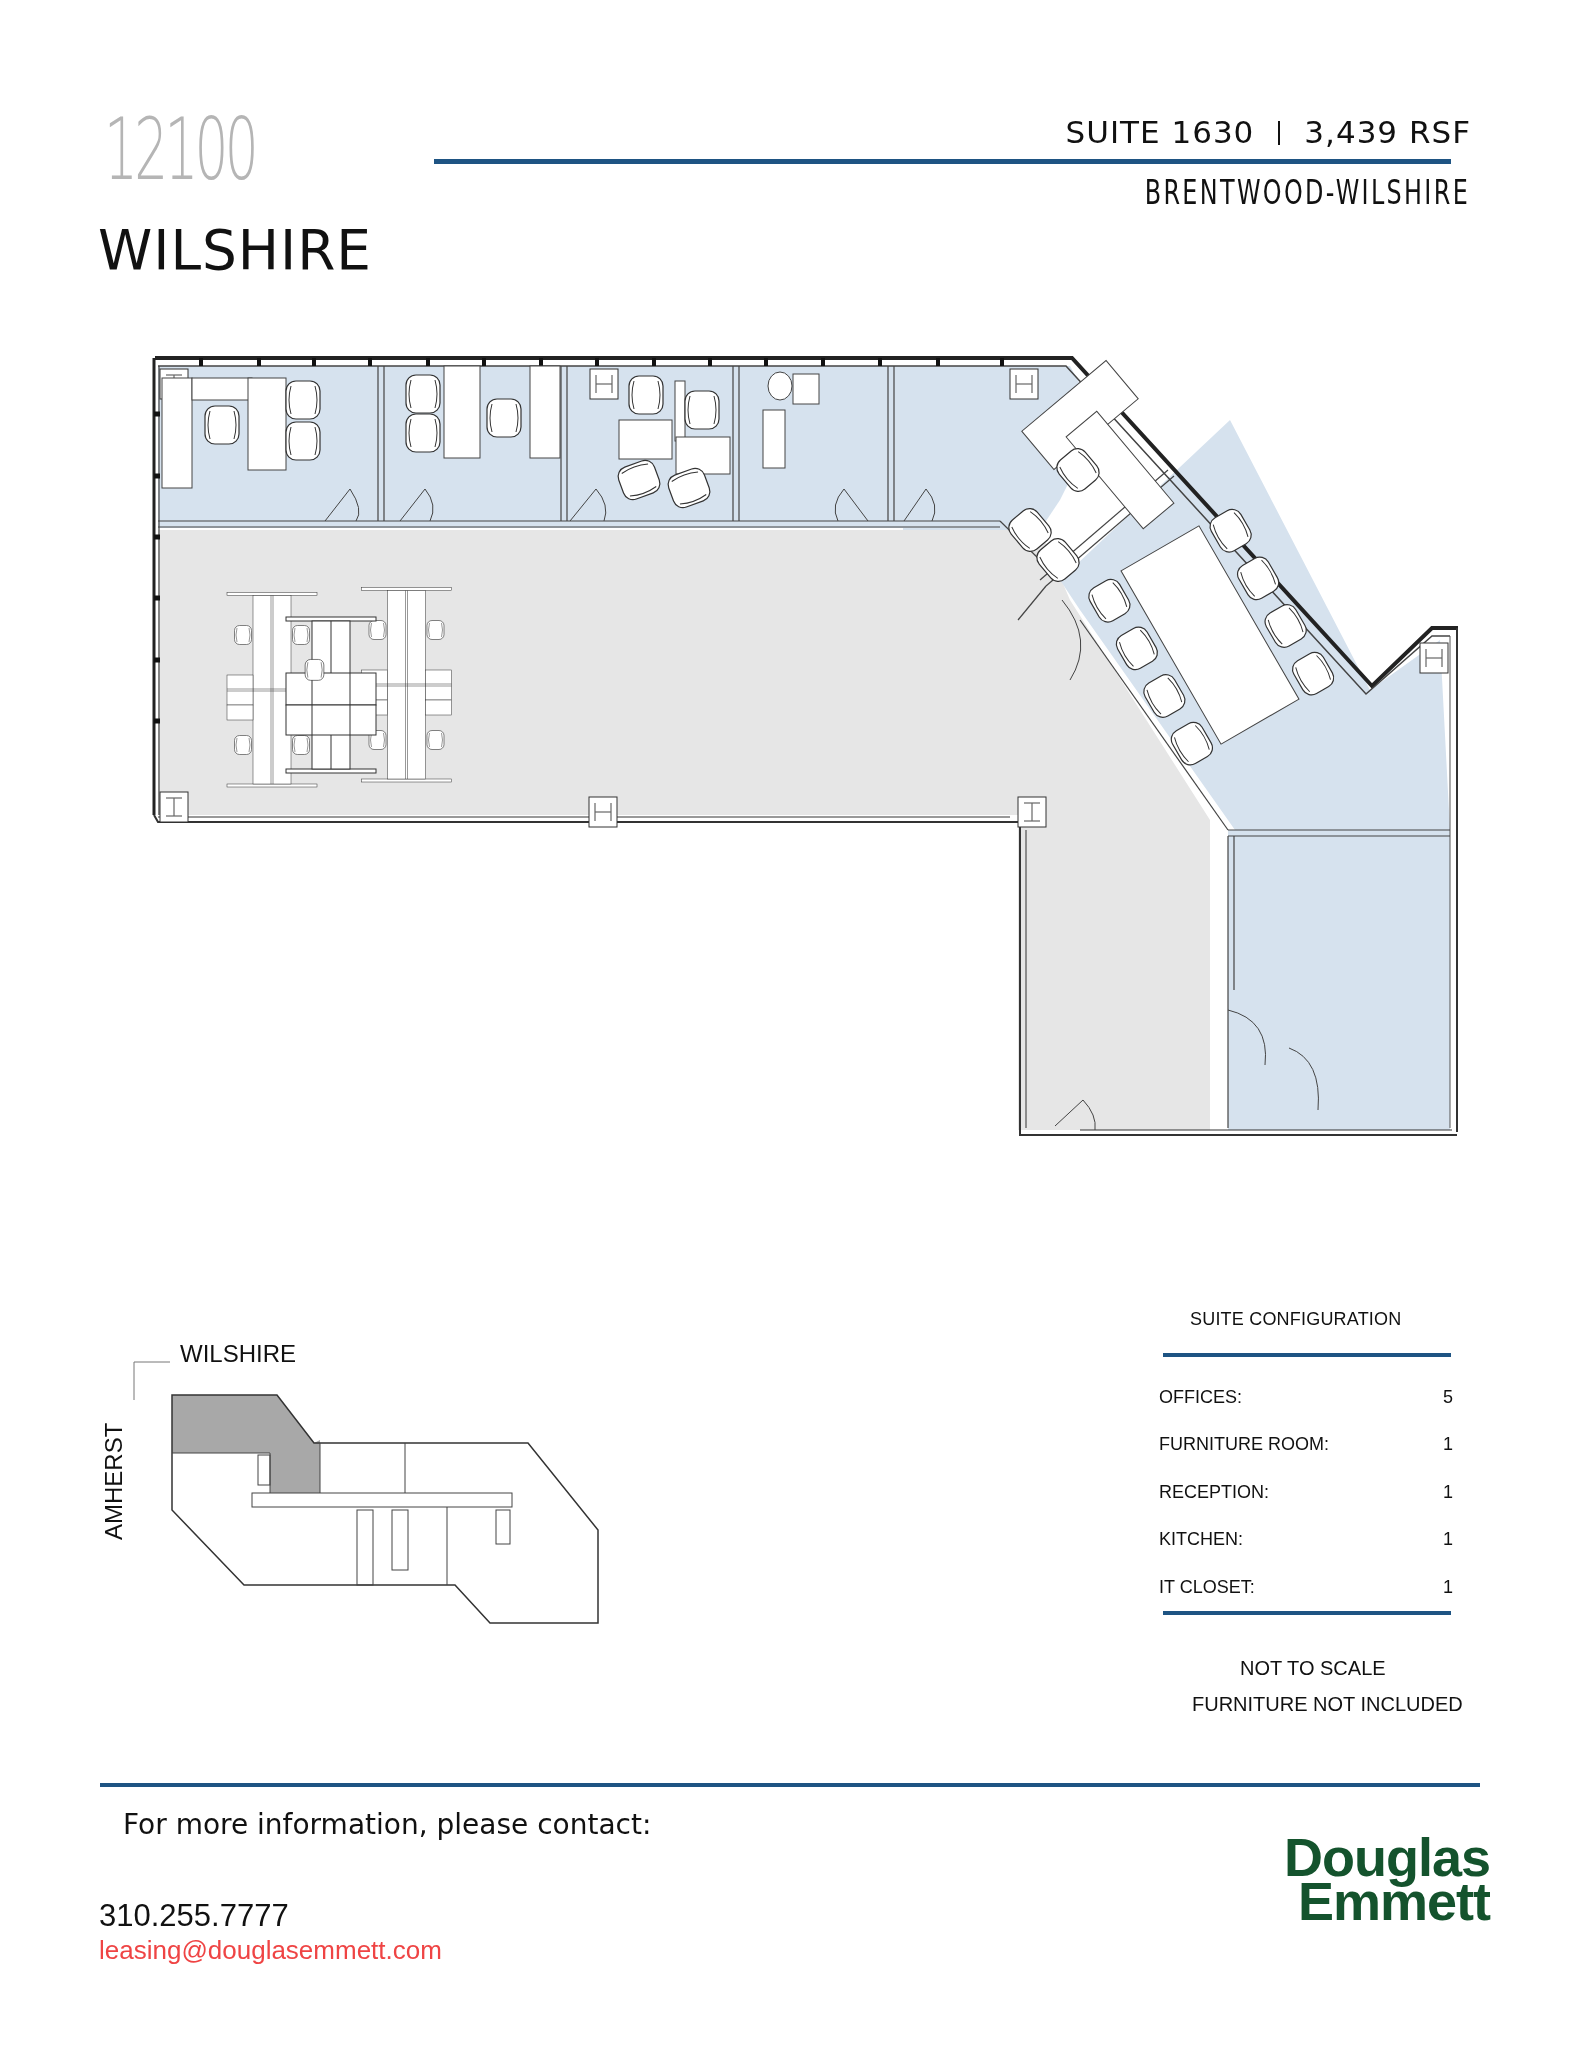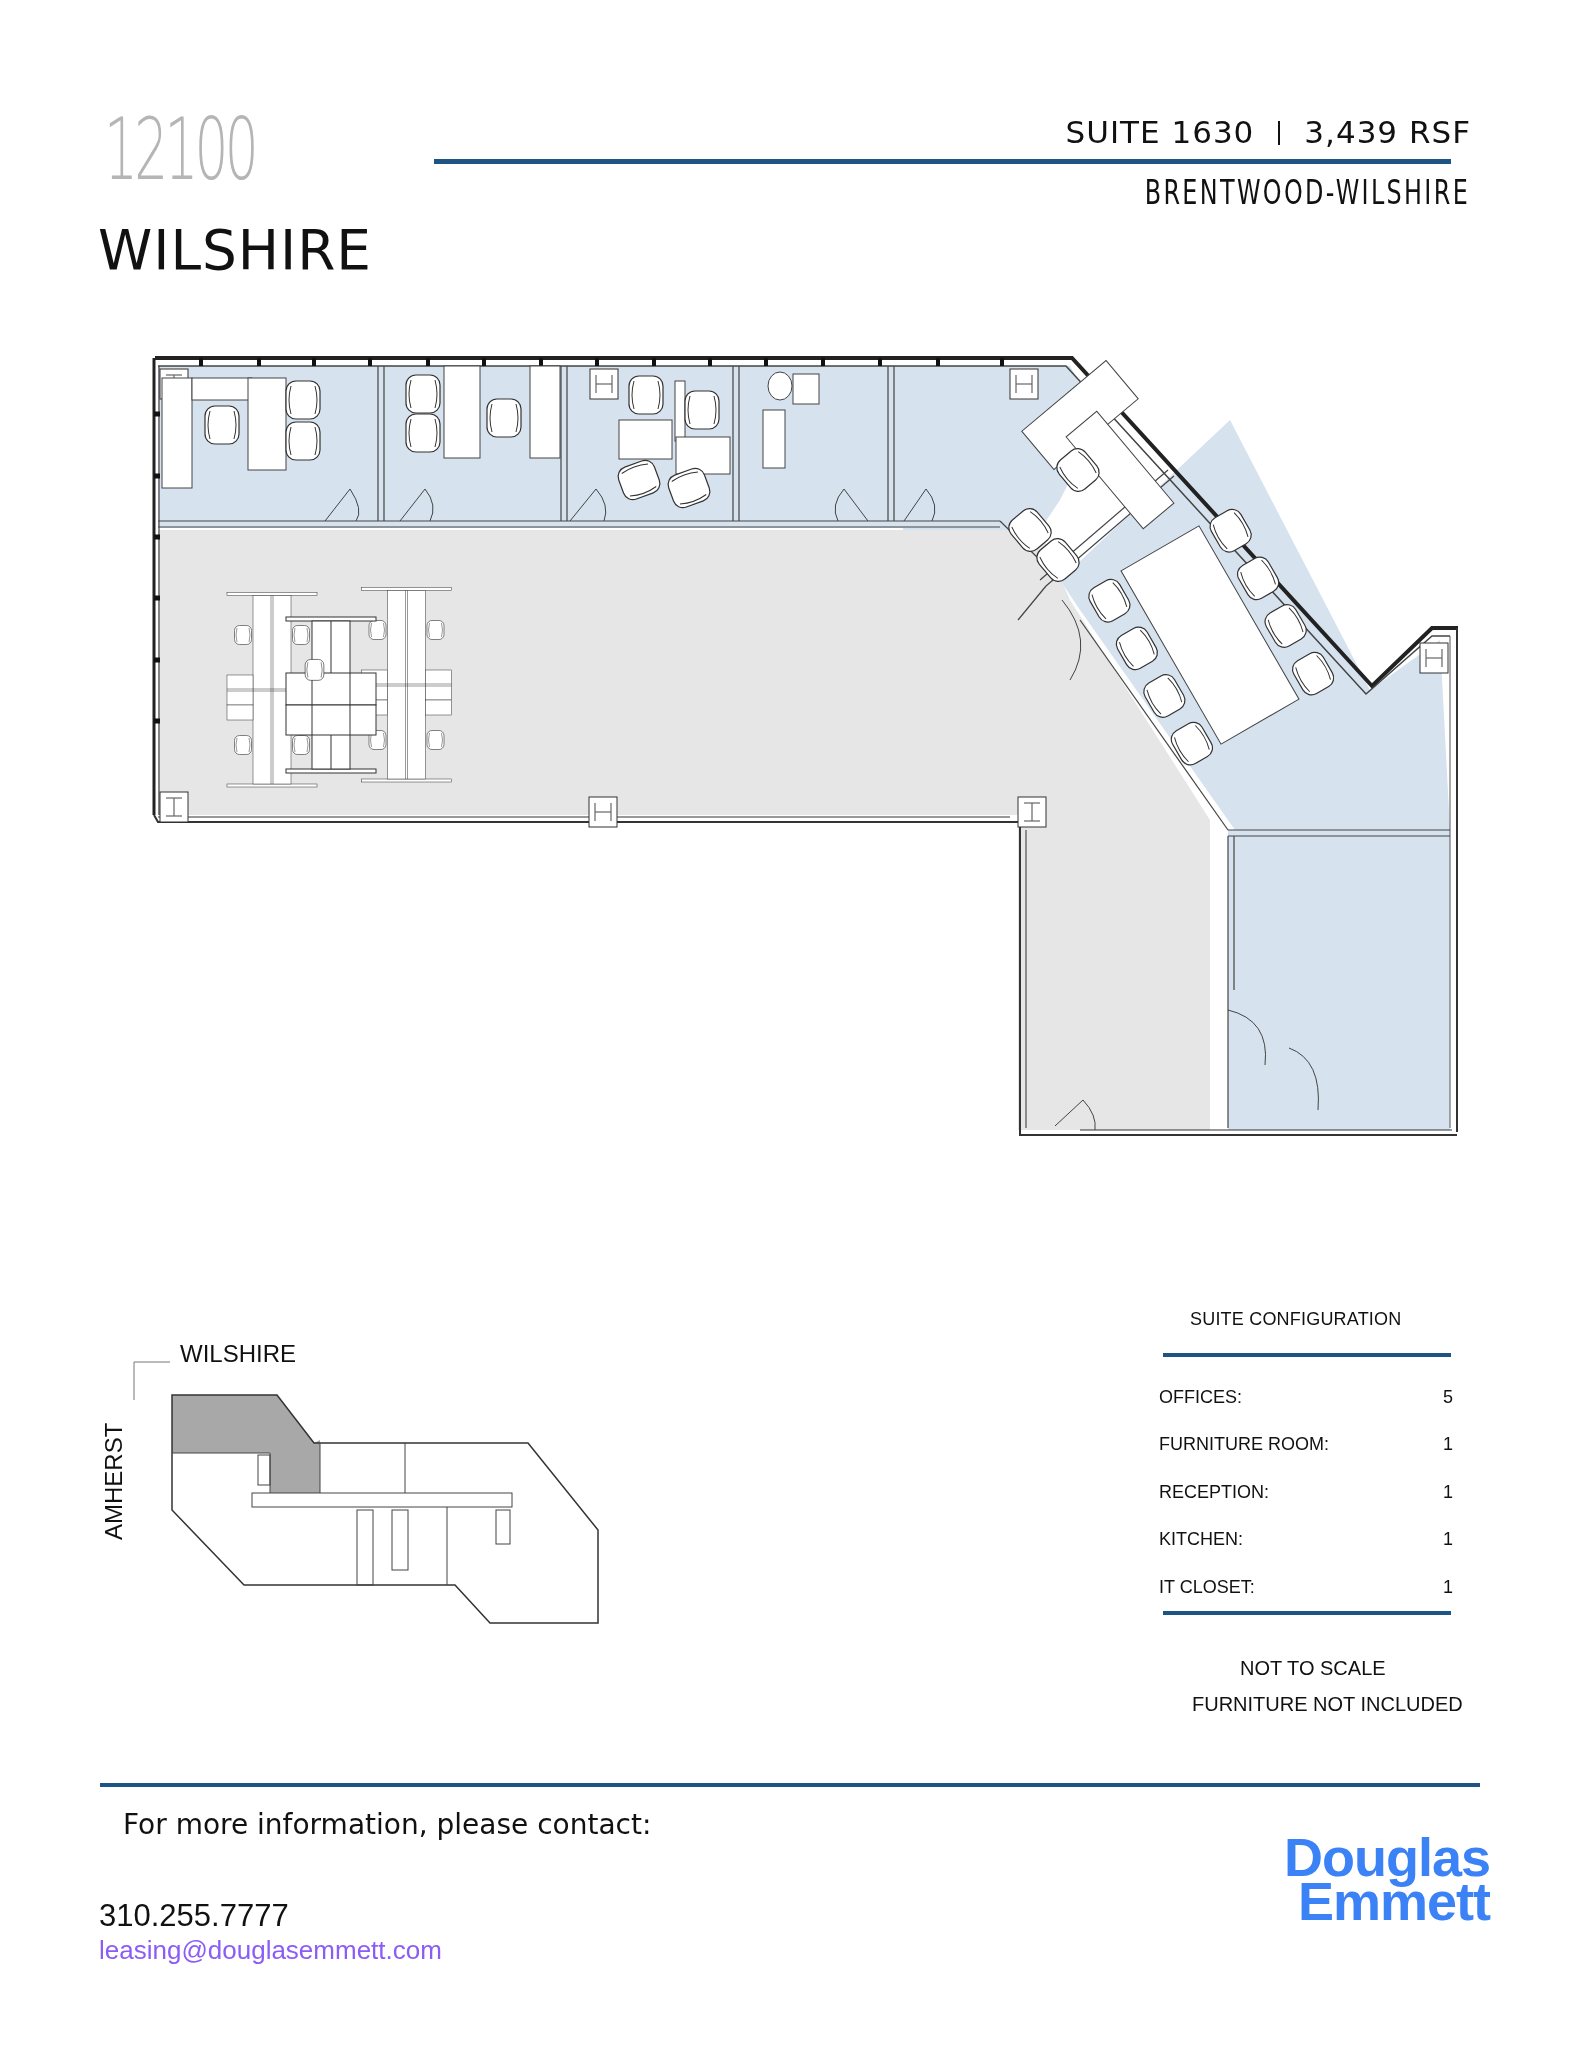--- a/index.html
+++ b/index.html
@@ -26,22 +26,22 @@
   .config-rule { position: absolute; left: 8px; width: 288px; height: 4px; background: #1e5483; }
   .config-row { position: absolute; left: 4px; width: 300px; font-size: 18px; }
   .config-row .lbl { position: absolute; left: 0; }
   .config-row .val { position: absolute; right: 6px; }
   .config-note { position: absolute; font-size: 20px; white-space: nowrap; margin-top: 26px; }
 
   
   .footer-rule { left: 100px; top: 1783px; width: 1380px; height: 4px; background: #1e5483; }
   .contact-title { left: 99px; top: 1808px; font-family: "DejaVu Sans", sans-serif; font-size: 28px; color: #111; white-space: nowrap; margin-left: 24px; }
   .phone { left: 99px; top: 1898px; font-size: 31px; color: #111; }
-  .email { left: 99px; top: 1935px; font-size: 26px; color: #8b5cf6; }
-  .logo { left: 1250px; top: 1835px; width: 240px; font-family: "Liberation Sans", sans-serif; font-weight: bold; color: #3b82f6; font-size: 54px; line-height: 44px; letter-spacing: -1px; text-align: right; }
+  .email { left: 99px; top: 1935px; font-size: 26px; color: #ef4444; }
+  .logo { left: 1250px; top: 1835px; width: 240px; font-family: "Liberation Sans", sans-serif; font-weight: bold; color: #14532d; font-size: 54px; line-height: 44px; letter-spacing: -1px; text-align: right; }
   .logo div { display: block; }
 </style>
 </head>
 <body>
 
 <div class="abs bldg-num">12100</div>
 <div class="abs bldg-name">WILSHIRE</div>
 <div class="abs suite-line">
   <span>SUITE 1630</span><span class="sep"></span><span>3,439 RSF</span>
 </div>

